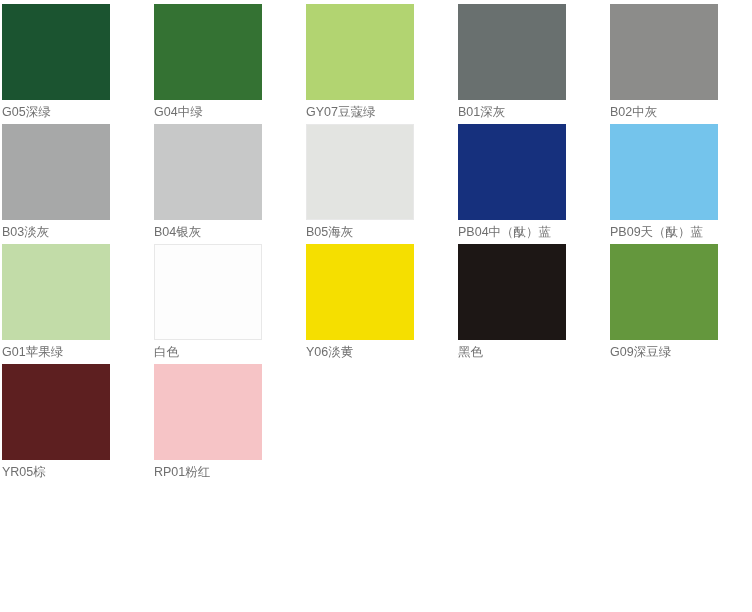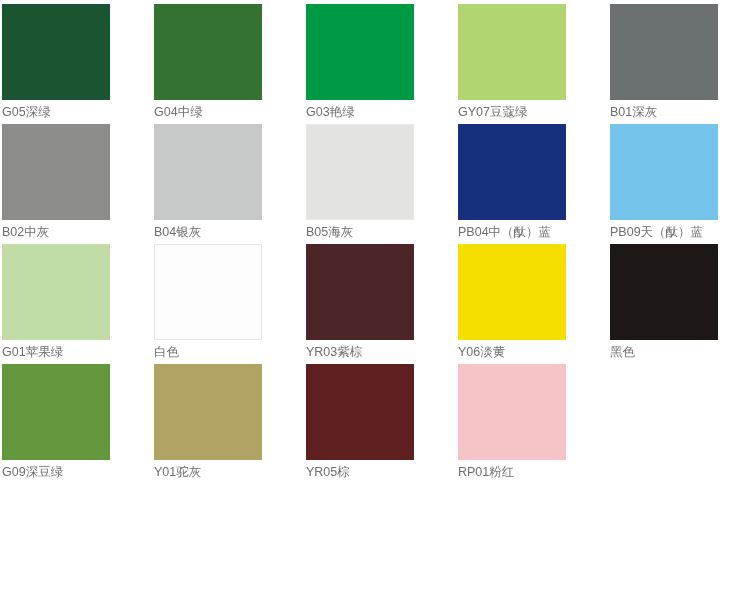--- a/index.html
+++ b/index.html
@@ -55,34 +55,34 @@
 <div id="palette-grid">
     <div class="swatch-cell">
       <div class="swatch-chip" style="background-color: rgb(27, 84, 48);"></div>
       <span class="swatch-label">G05深绿</span>
     </div>
     <div class="swatch-cell">
       <div class="swatch-chip" style="background-color: rgb(52, 114, 51);"></div>
       <span class="swatch-label">G04中绿</span>
     </div>
     <div class="swatch-cell">
-      <div class="swatch-chip" style="background-color: rgb(0, 154, 69);"></div>
-      <span class="swatch-label">G03艳绿</span>
-    </div>
-    <div class="swatch-cell">
       <div class="swatch-chip" style="background-color: rgb(178, 212, 113);"></div>
       <span class="swatch-label">GY07豆蔻绿</span>
     </div>
     <div class="swatch-cell">
       <div class="swatch-chip" style="background-color: rgb(105, 112, 111);"></div>
       <span class="swatch-label">B01深灰</span>
     </div>
     <div class="swatch-cell">
       <div class="swatch-chip" style="background-color: rgb(140, 140, 138);"></div>
       <span class="swatch-label">B02中灰</span>
+    </div>
+    <div class="swatch-cell">
+      <div class="swatch-chip" style="background-color: rgb(167, 168, 168);"></div>
+      <span class="swatch-label">B03淡灰</span>
     </div>
     <div class="swatch-cell">
       <div class="swatch-chip" style="background-color: rgb(199, 200, 200);"></div>
       <span class="swatch-label">B04银灰</span>
     </div>
     <div class="swatch-cell">
       <div class="swatch-chip bordered" style="background-color: rgb(227, 228, 225);"></div>
       <span class="swatch-label">B05海灰</span>
     </div>
     <div class="swatch-cell">
@@ -95,40 +95,32 @@
     </div>
     <div class="swatch-cell">
       <div class="swatch-chip" style="background-color: rgb(194, 220, 168);"></div>
       <span class="swatch-label">G01苹果绿</span>
     </div>
     <div class="swatch-cell">
       <div class="swatch-chip bordered" style="background-color: rgb(253, 253, 253);"></div>
       <span class="swatch-label">白色</span>
     </div>
     <div class="swatch-cell">
-      <div class="swatch-chip" style="background-color: rgb(76, 37, 38);"></div>
-      <span class="swatch-label">YR03紫棕</span>
-    </div>
-    <div class="swatch-cell">
       <div class="swatch-chip" style="background-color: rgb(245, 223, 0);"></div>
       <span class="swatch-label">Y06淡黄</span>
     </div>
     <div class="swatch-cell">
       <div class="swatch-chip" style="background-color: rgb(29, 23, 21);"></div>
       <span class="swatch-label">黑色</span>
     </div>
     <div class="swatch-cell">
       <div class="swatch-chip" style="background-color: rgb(100, 151, 61);"></div>
       <span class="swatch-label">G09深豆绿</span>
     </div>
     <div class="swatch-cell">
-      <div class="swatch-chip" style="background-color: rgb(176, 163, 100);"></div>
-      <span class="swatch-label">Y01驼灰</span>
-    </div>
-    <div class="swatch-cell">
       <div class="swatch-chip" style="background-color: rgb(93, 31, 32);"></div>
       <span class="swatch-label">YR05棕</span>
     </div>
     <div class="swatch-cell">
       <div class="swatch-chip" style="background-color: rgb(246, 196, 198);"></div>
       <span class="swatch-label">RP01粉红</span>
     </div>
   </div>
 
 </body></html>

